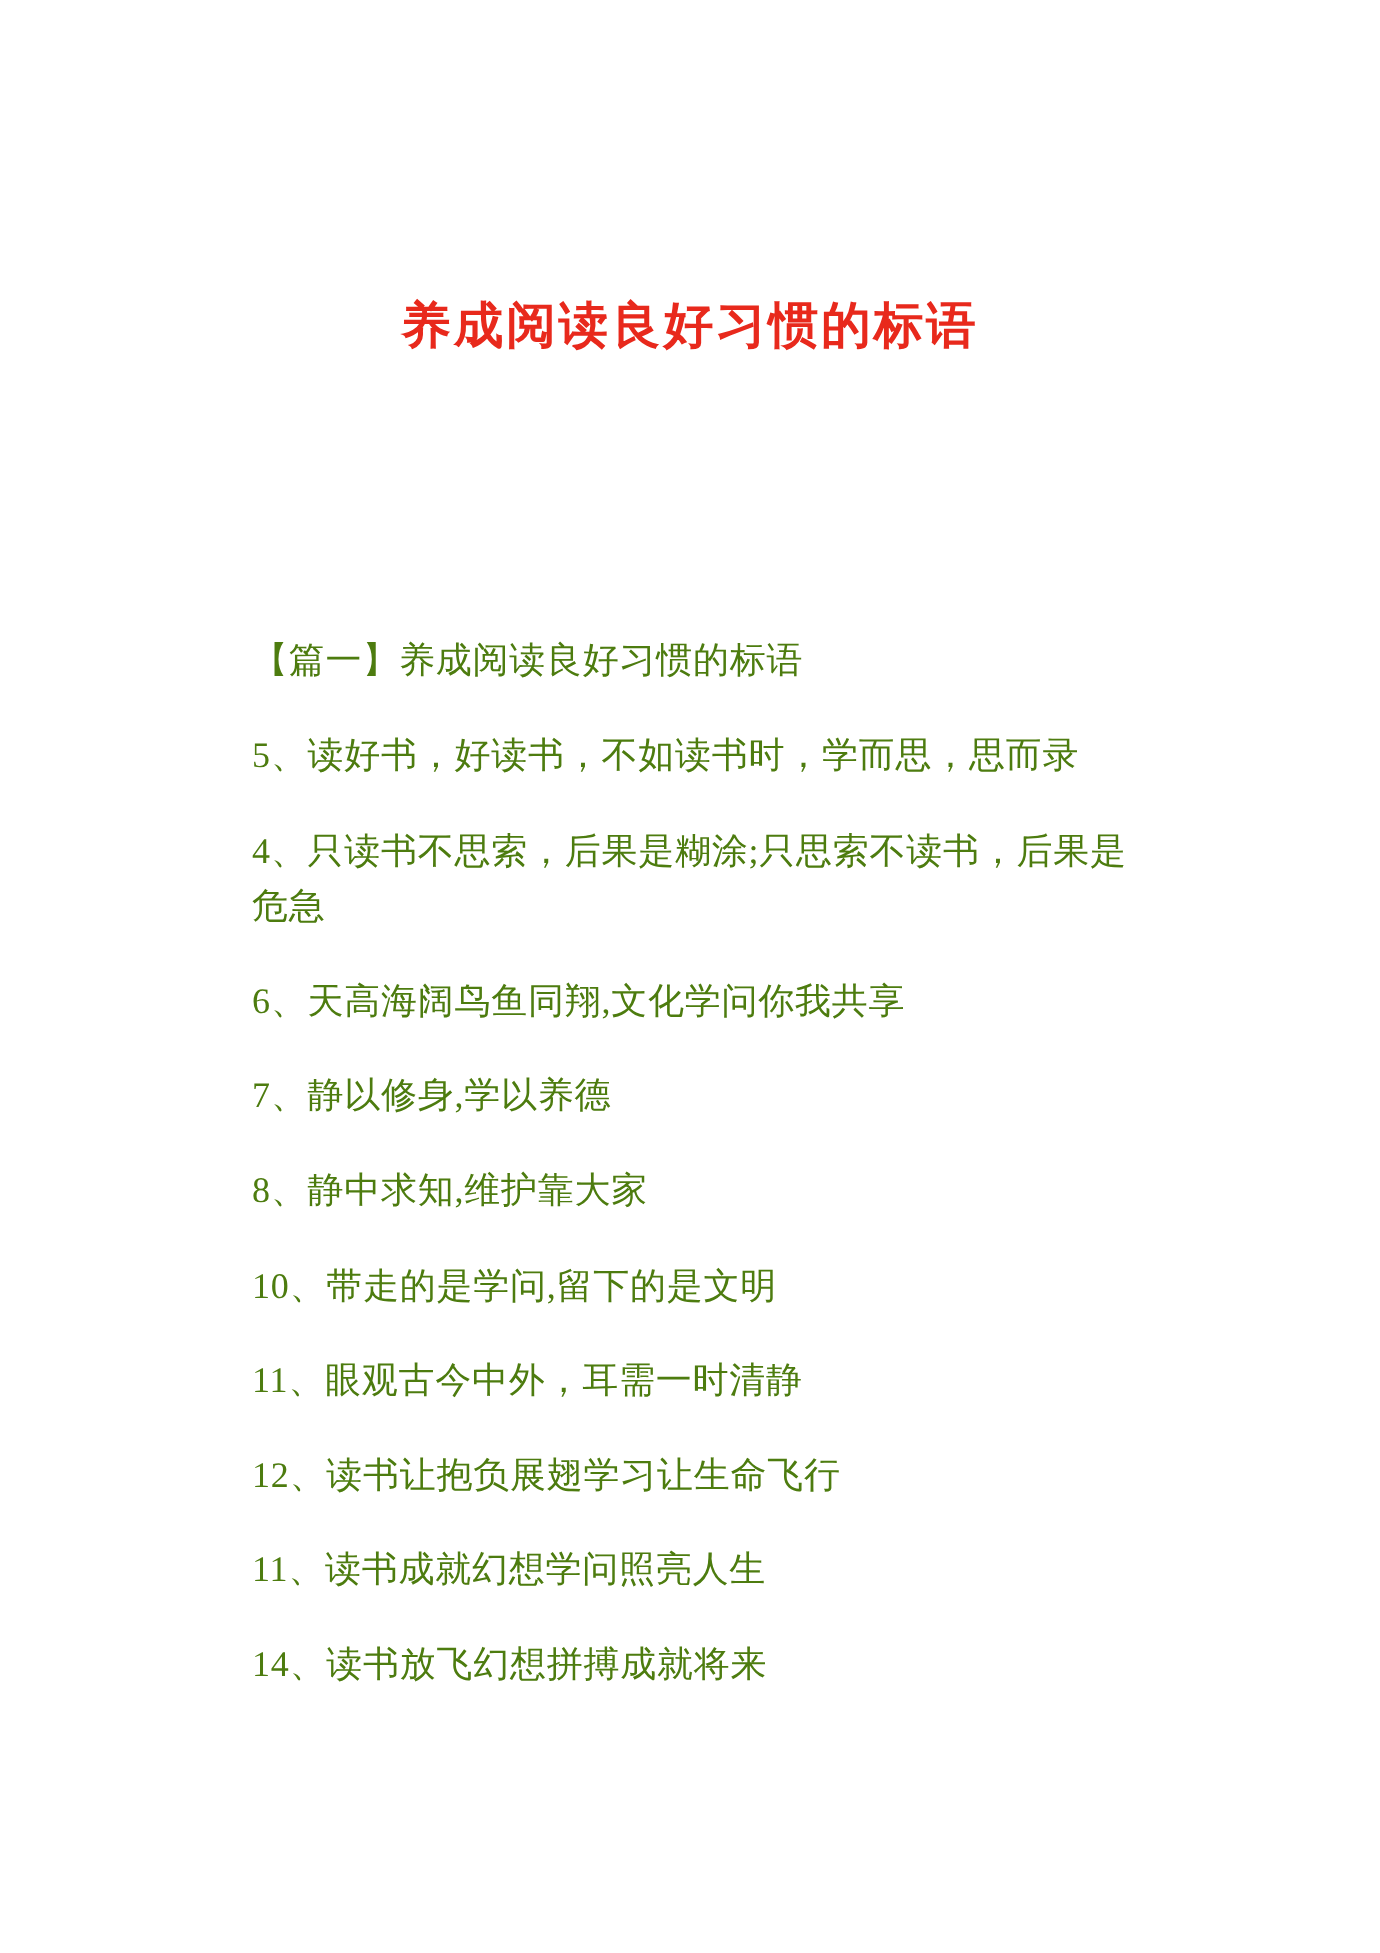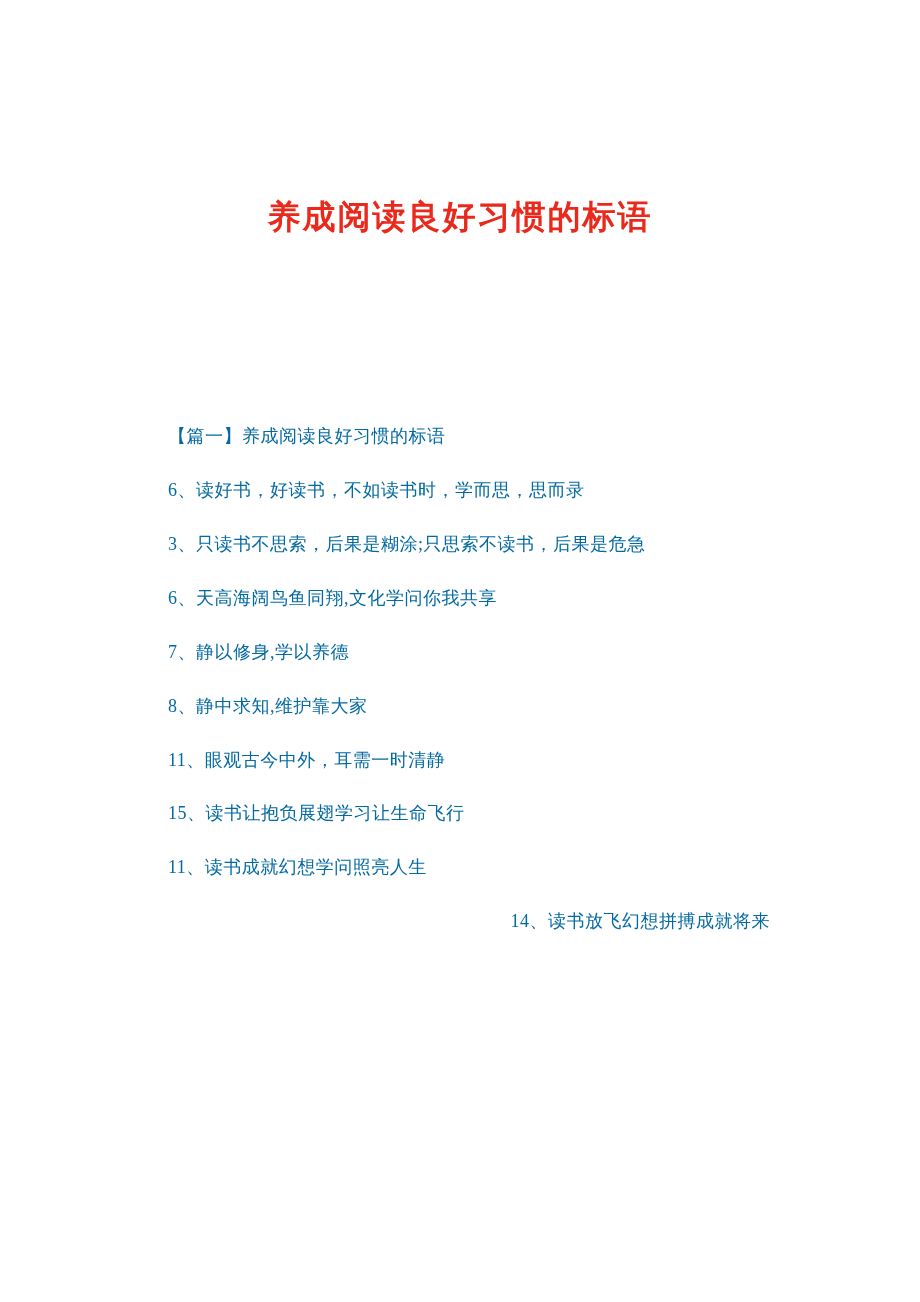--- a/index.html
+++ b/index.html
@@ -31,49 +31,49 @@
     margin: 0;
     padding-top: 196px;
     line-height: 1.25;
   }
   .body-block {
     margin-top: 186px;
     padding-left: 168px;
     padding-right: 150px;
   }
   .para {
-    font-size: 18px;
+    font-size: 24px;
     line-height: 1.55;
     margin: 0 0 26px 0;
-    color: #0369a1;
+    color: #4d7c0f;
     letter-spacing: 0.5px;
     white-space: pre-wrap;
   }
   .para:last-child {
     margin-bottom: 0;
-    text-align: right;
   }
   .heading-para {
     letter-spacing: 0.5px;
   }
 </style>
 </head>
 <body>
 
 <div class="page">
 
   <h1 class="doc-title">养成阅读良好习惯的标语</h1>
 
   <div class="body-block">
     <p class="para heading-para">【篇一】养成阅读良好习惯的标语</p>
 
-    <p class="para">6、读好书，好读书，不如读书时，学而思，思而录</p>
-    <p class="para">3、只读书不思索，后果是糊涂;只思索不读书，后果是危急</p>
+    <p class="para">5、读好书，好读书，不如读书时，学而思，思而录</p>
+    <p class="para">4、只读书不思索，后果是糊涂;只思索不读书，后果是危急</p>
     <p class="para">6、天高海阔鸟鱼同翔,文化学问你我共享</p>
     <p class="para">7、静以修身,学以养德</p>
     <p class="para">8、静中求知,维护靠大家</p>
+    <p class="para">10、带走的是学问,留下的是文明</p>
     <p class="para">11、眼观古今中外，耳需一时清静</p>
-    <p class="para">15、读书让抱负展翅学习让生命飞行</p>
+    <p class="para">12、读书让抱负展翅学习让生命飞行</p>
     <p class="para">11、读书成就幻想学问照亮人生</p>
     <p class="para">14、读书放飞幻想拼搏成就将来</p>
   </div>
 
 </div>
 
 </body></html>

